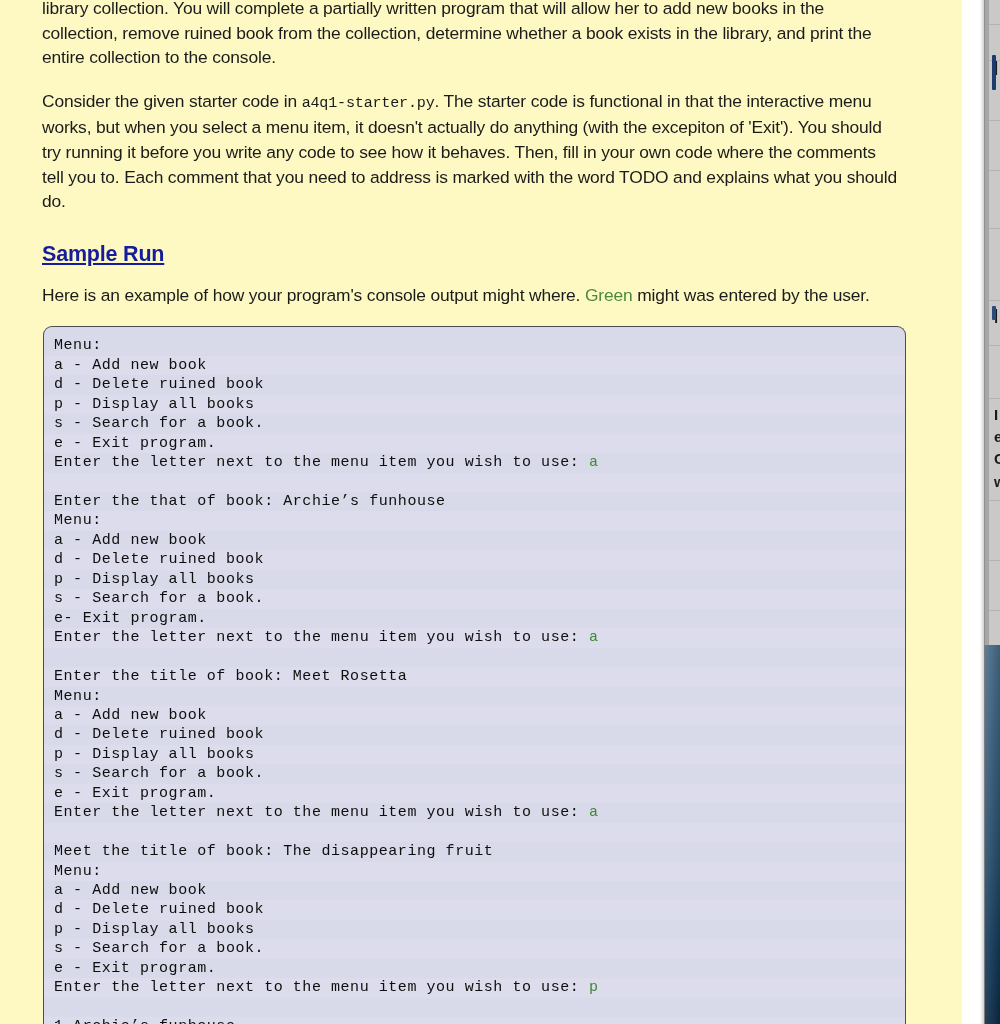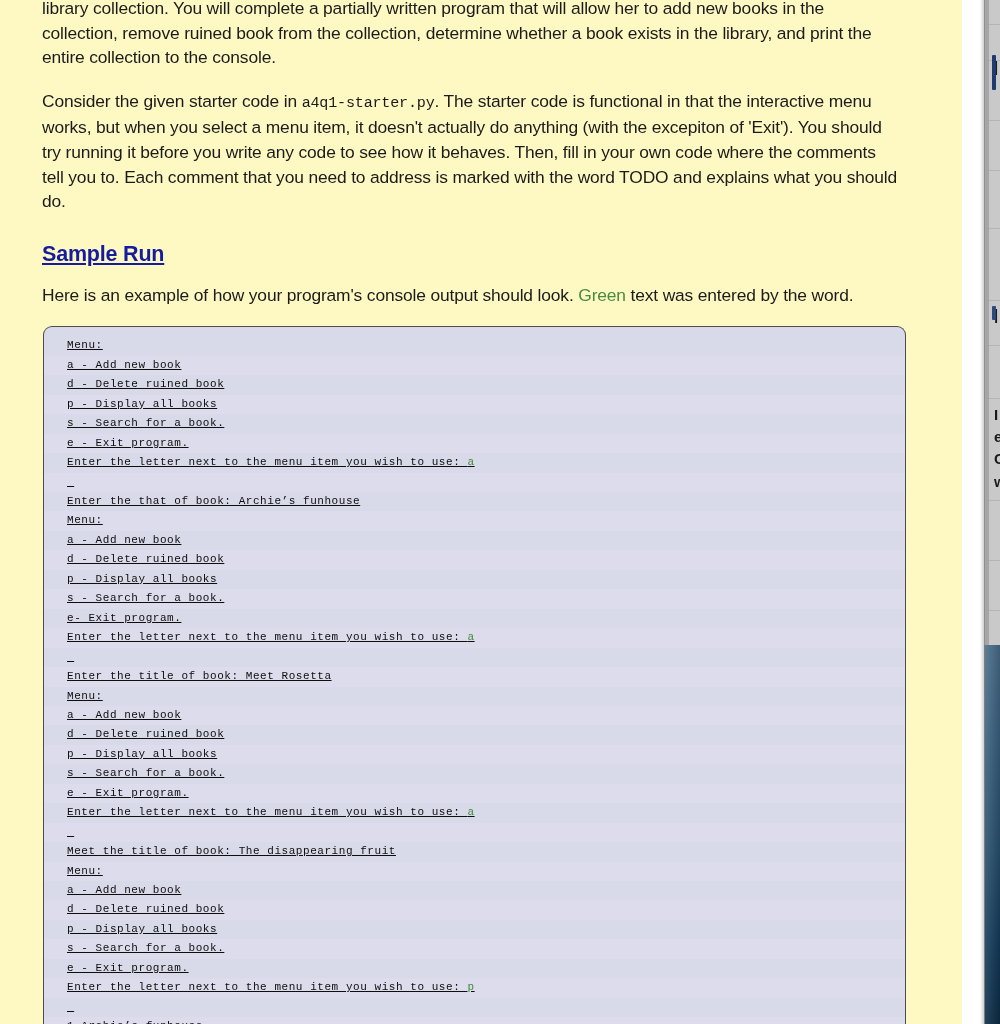--- a/index.html
+++ b/index.html
@@ -72,27 +72,26 @@
     border-bottom: none;
     border-radius: 9px 9px 0 0;
     background: #d9dae9;
     padding: 9px 0 0 0;
     box-sizing: content-box;
     overflow: hidden;
   }
 
   .console-line {
     font-family: "Liberation Mono", "DejaVu Sans Mono", monospace;
-    font-size: 11px;
+    font-size: 15px;
     line-height: 19.45px;
     color: #0e0e0e;
     white-space: pre;
-    padding-left: 23px;
+    padding-left: 10px;
     letter-spacing: 0.55px;
-    text-decoration: underline;
   }
   .console-line.alt { background: #dcdcec; }
   .console-line .usr { color: #3f8a35; }
 
   
   #right-strip {
     position: absolute;
     left: 962px;
     top: 0;
     width: 38px;
@@ -182,21 +181,21 @@
 
 <div id="doc-page">
   <div class="doc-inner">
 
     <p class="body-para first-para">library collection. You will complete a partially written program that will allow her to add new books in the collection, remove ruined book from the collection, determine whether a book exists in the library, and print the entire collection to the console.</p>
 
     <p class="body-para"><span>Consider the given starter code in </span><code class="inline-code">a4q1-starter.py</code><span>. The starter code is functional in that the interactive menu works, but when you select a menu item, it doesn't actually do anything (with the excepiton of 'Exit'). You should try running it before you write any code to see how it behaves.  Then, fill in your own code where the comments tell you to. Each comment that you need to address is marked with the word TODO and explains what you should do.</span></p>
 
     <h2 class="section-heading">Sample Run</h2>
 
-    <p class="body-para"><span>Here is an example of how your program's console output should look. </span><span class="green-word">Green</span><span> text was entered by the word.</span></p>
+    <p class="body-para"><span>Here is an example of how your program's console output might where. </span><span class="green-word">Green</span><span> might was entered by the user.</span></p>
 
     <div id="console-block">
 
     <div class="console-line"><span>Menu:</span></div>
         <div class="console-line alt"><span>a - Add new book</span></div>
         <div class="console-line"><span>d - Delete ruined book</span></div>
         <div class="console-line alt"><span>p - Display all books</span></div>
         <div class="console-line"><span>s - Search for a book.</span></div>
         <div class="console-line alt"><span>e - Exit program.</span></div>
         <div class="console-line"><span>Enter the letter next to the menu item you wish to use: </span><span class="usr">a</span></div>

